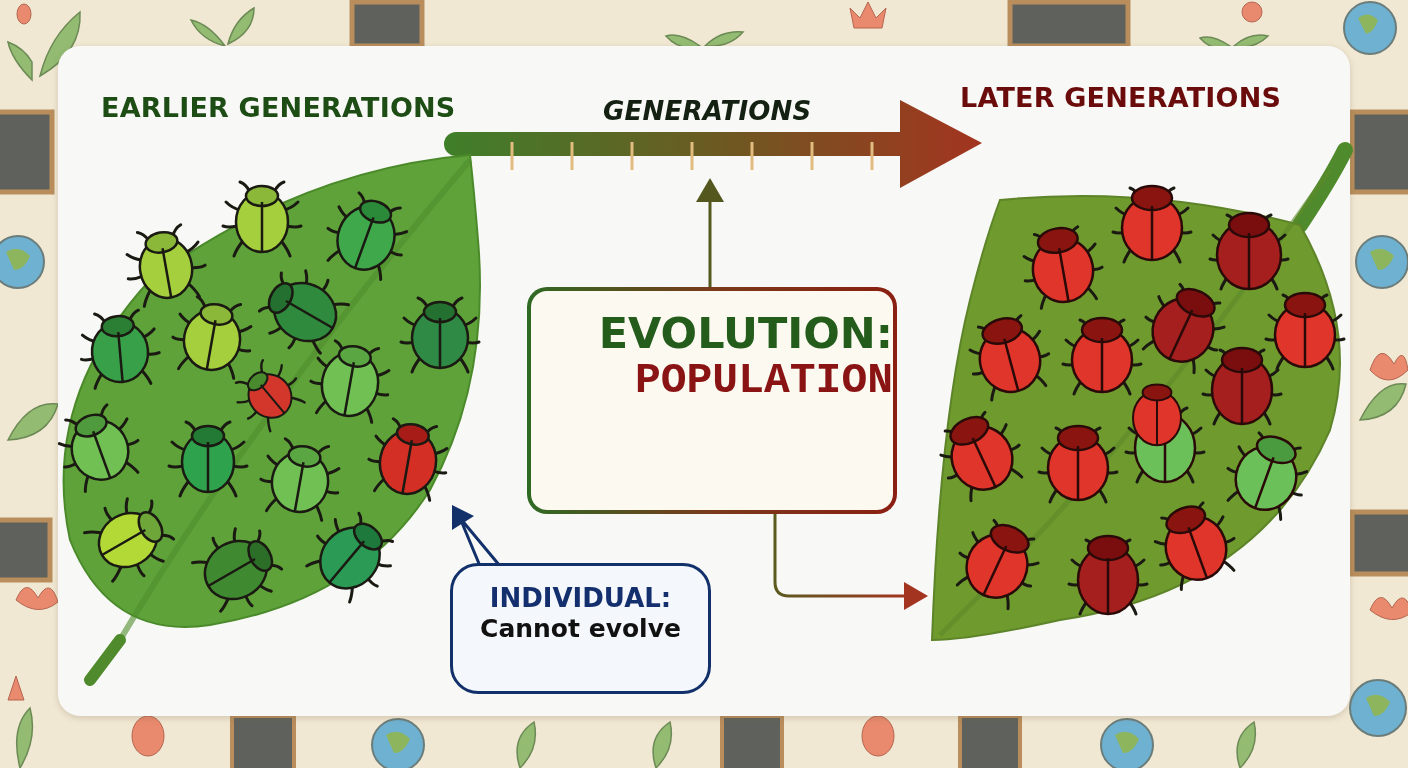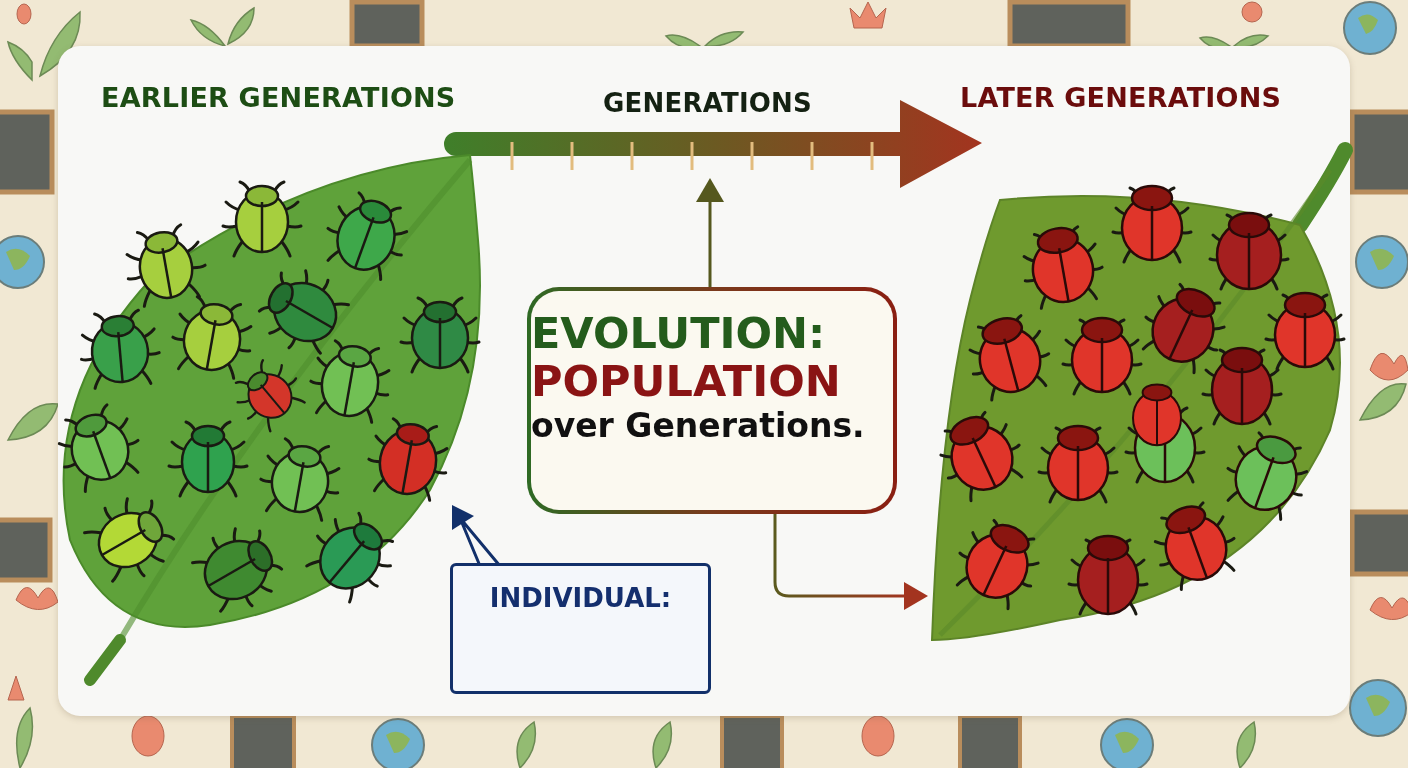--- a/index.html
+++ b/index.html
@@ -11,39 +11,39 @@
   .bg-deco { position: absolute; }
   .card {
     position: absolute; left: 58px; top: 46px; width: 1292px; height: 670px;
     background: #f8f8f6; border-radius: 22px;
     box-shadow: 0 2px 6px rgba(120,100,70,0.25);
   }
   .heading {
     position: absolute; font-weight: bold; font-size: 27px; letter-spacing: 0.2px;
     white-space: nowrap;
   }
-  .h-earlier { left: 101px; top: 82px; color: #1d4d14; }
-  .h-gen { left: 603px; top: 88px; color: #142112; font-size: 26px; }
+  .h-earlier { left: 101px; top: 92px; color: #1d4d14; }
+  .h-gen { left: 603px; top: 96px; color: #142112; font-size: 26px; font-style: italic; }
   .h-later { left: 960px; top: 82px; color: #6b0c0c; }
   .stage { position: absolute; left: 0; top: 0; width: 1408px; height: 768px; }
   .evo-box {
     position: absolute; left: 527px; top: 287px; width: 370px; height: 227px;
-    box-sizing: border-box; border-radius: 32px; background: #fbf9f0;
+    box-sizing: border-box; border-radius: 20px; background: #fbf9f0;
     border: 4px solid transparent;
     background-image: linear-gradient(#fbf9f0,#fbf9f0), linear-gradient(90deg,#2e6a24,#7a3a1c,#8a1f12);
     background-origin: border-box; background-clip: padding-box, border-box;
-    text-align: left;
+    text-align: right;
   }
   .evo-title { display:block; margin-top: 18px; font-size: 43px; font-weight: bold; color: #245c1c; line-height: 48px; }
   .evo-l2 { display:block; font-size: 33px; font-weight: bold; color: #111; line-height: 42px; }
-  .evo-pop { display:block; font-size: 43px; font-weight: bold; color: #8a1414; line-height: 48px; }
+  .evo-pop { display:block; font-size: 43px; font-weight: bold; color: #8a1414; line-height: 48px; font-family: Liberation Mono, monospace; }
   .evo-l4 { display:block; font-size: 33px; font-weight: bold; color: #111; line-height: 42px; }
   .ind-box {
     position: absolute; left: 450px; top: 563px; width: 261px; height: 131px;
-    box-sizing: border-box; border: 3px solid #12306a; border-radius: 6px;
+    box-sizing: border-box; border: 3px solid #12306a; border-radius: 28px;
     background: #f4f7fb; text-align: center;
   }
   .ind-title { display:block; margin-top: 16px; font-size: 26px; font-weight: bold; color: #142f6e; line-height: 32px; }
   .ind-body { display:block; font-size: 25px; font-weight: bold; color: #111; line-height: 30px; }
 </style>
 </head>
 <body>
 
 <svg class="bg-deco" width="1408" height="768" style="left:0;top:0">
 
@@ -367,18 +367,18 @@
   </g>
 </svg>
 
 <div class="heading h-earlier">EARLIER GENERATIONS</div>
 <div class="heading h-gen">GENERATIONS</div>
 <div class="heading h-later">LATER GENERATIONS</div>
 
 <div class="evo-box">
   <span class="evo-title">EVOLUTION:</span>
   <span class="evo-pop">POPULATION</span>
-  <span class="evo-l4">over Generations.</span>
 </div>
 
 <div class="ind-box">
   <span class="ind-title">INDIVIDUAL:</span>
+  <span class="ind-body">Cannot evolve</span>
 </div>
 
 </body></html>

